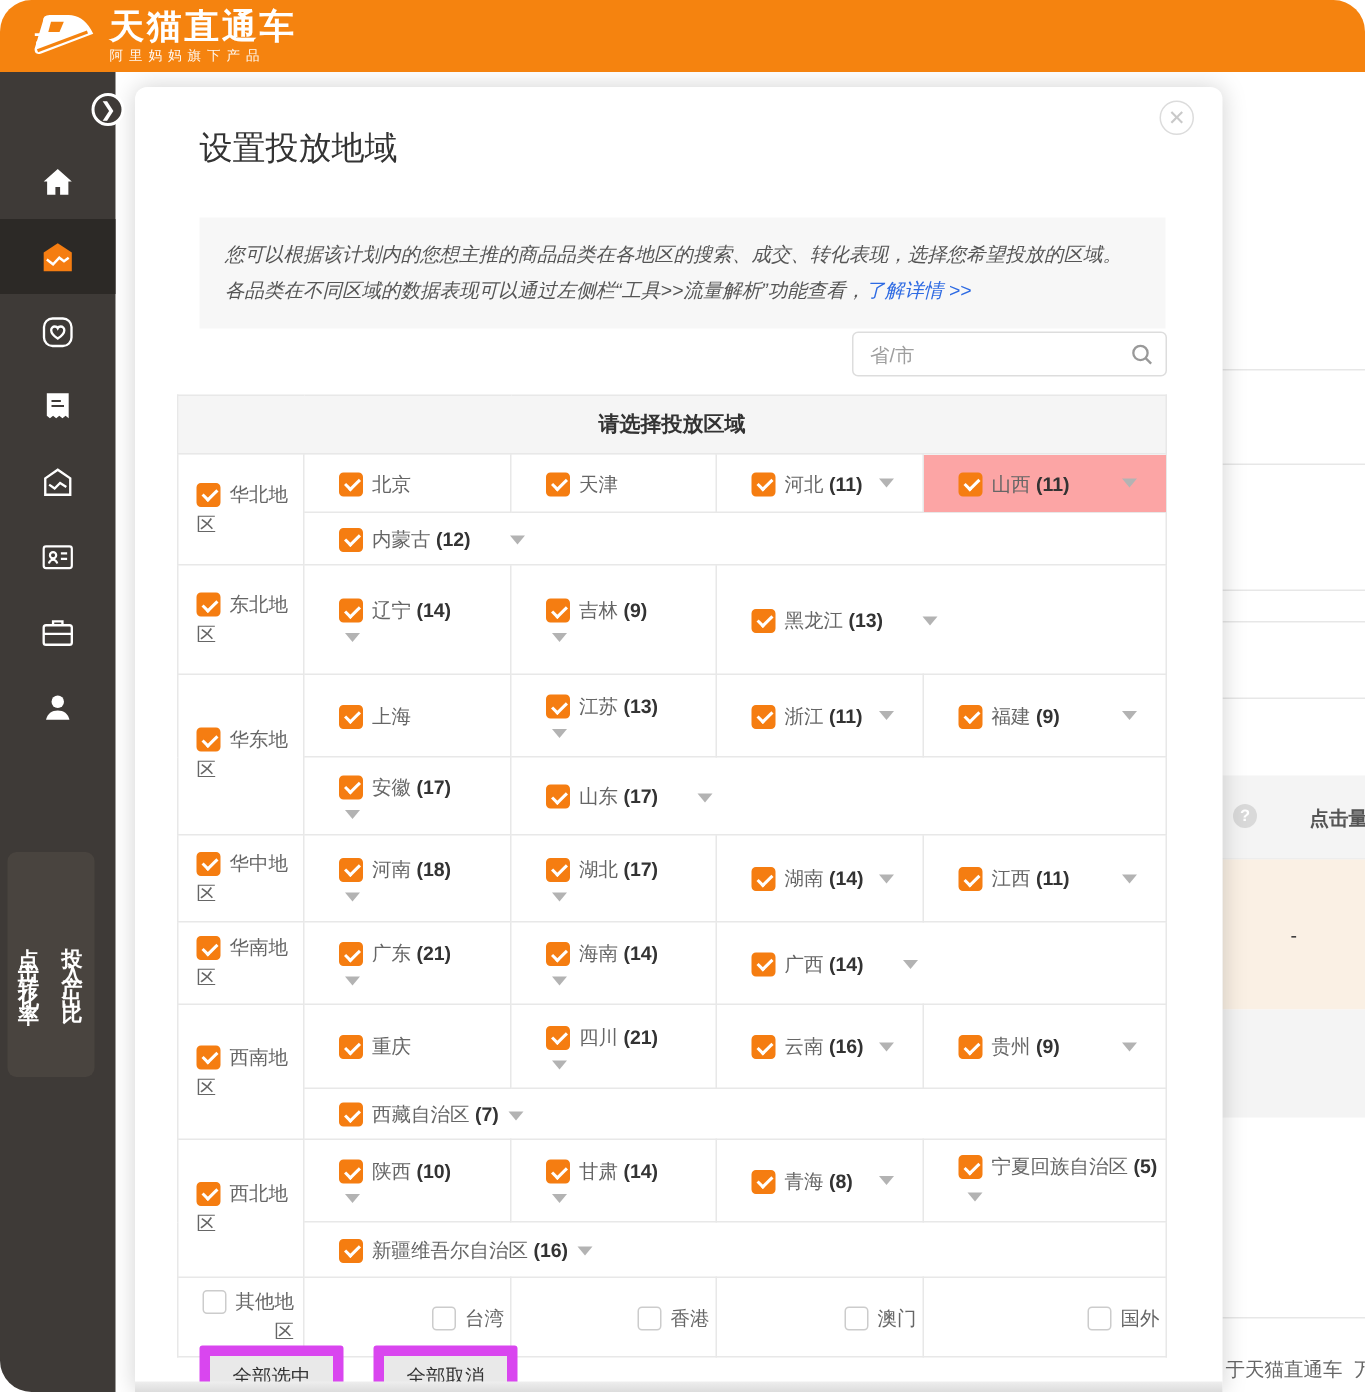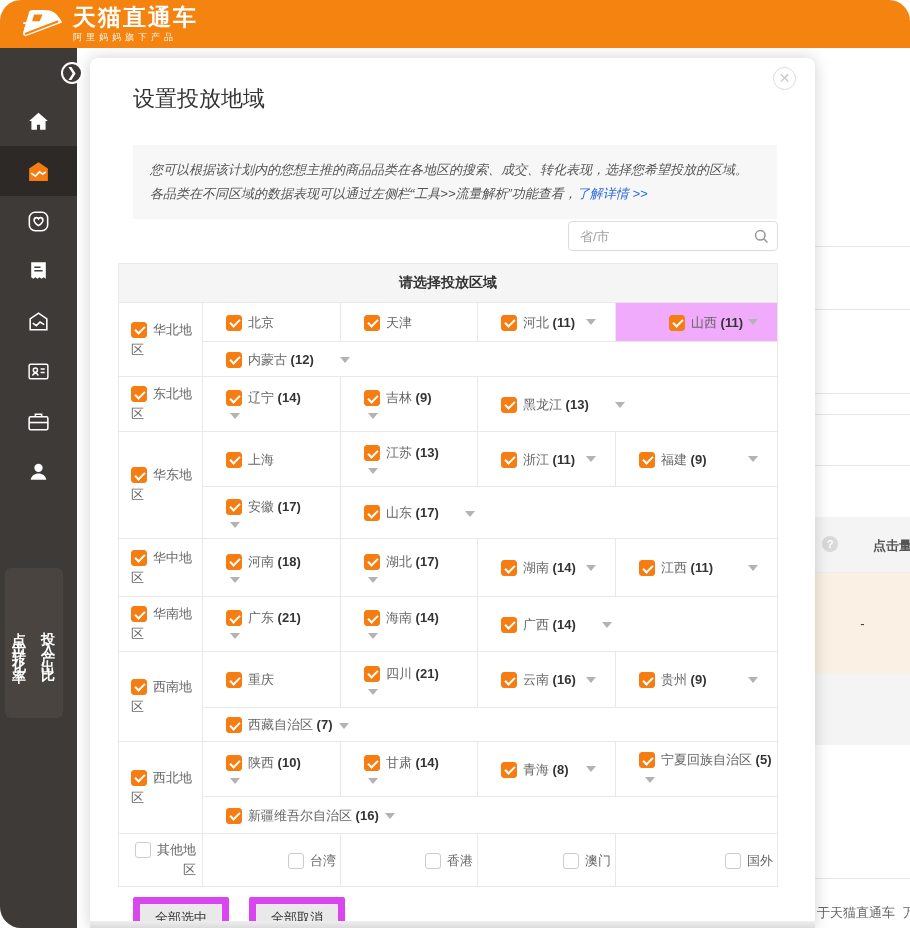--- a/index.html
+++ b/index.html
@@ -54,21 +54,21 @@
   .search-box input::placeholder { color:#9f9f9f; }
   .search-icn { position:absolute; right:7px; top:6px; width:17px; height:17px; cursor:pointer; }
 
   
   .tbl-wrap { position:absolute; top:205px; left:28px; width:659px; }
   table.region { border-collapse:collapse; table-layout:fixed; width:659px; }
   table.region th { height:39px; background:#f5f5f5; border:1px solid #e8e8e8; font-size:14px; color:#333; font-weight:bold; text-align:center; }
   table.region td { border:1px solid #e8e8e8; font-size:13px; color:#666; vertical-align:middle; }
   td.region-cell { padding:6px 6px 6px 12px; line-height:20px; cursor:pointer; }
   td.prov-cell { padding:4px 4px 4px 23px; position:relative; line-height:19px; cursor:pointer; }
-  td.prov-cell.hl { background:#f0abfc;text-align:center; }
+  td.prov-cell.hl { background:#fca5a5; }
   .checkbox { display:inline-block; width:16px; height:16px; border-radius:3px; background:#fff;
     border:1px solid #ccc; vertical-align:-4px; margin-right:6px; position:relative; cursor:pointer; flex:none; }
   .checkbox.checked { background:#f57d11; border-color:#f57d11; }
   .checkbox.checked::after { content:""; position:absolute; left:3px; top:3.5px; width:8px; height:4px;
     border-left:2px solid #fff; border-bottom:2px solid #fff; transform:rotate(-45deg); }
   .count { color:#333; font-weight:bold; }
   .arrow { display:inline-block; width:0; height:0; border-left:5px solid transparent; border-right:5px solid transparent;
     border-top:6px solid #b3b3b3; cursor:pointer; }
   .arrow.below { display:block; margin:6px 0 1px 4px; }
   .arrow.right { position:absolute; right:19px; top:50%; margin-top:-3px; }
@@ -212,21 +212,21 @@
             <tr style="height: 39px;">
               <td class="region-cell" rowspan="2"><span class="checkbox checked"></span><span>华北地区</span></td>
               <td class="prov-cell"><span class="checkbox checked"></span><span>北京</span></td>
               <td class="prov-cell"><span class="checkbox checked"></span><span>天津</span></td>
               <td class="prov-cell"><span class="checkbox checked"></span><span>河北</span><b class="count"> (11)</b><i class="arrow right"></i></td>
               <td class="prov-cell hl"><span class="checkbox checked"></span><span>山西</span><b class="count"> (11)</b><i class="arrow right"></i></td>
             </tr>
             <tr style="height: 35px;">
               <td class="prov-cell" colspan="4"><span class="checkbox checked"></span><span>内蒙古</span><b class="count"> (12)</b><i class="arrow inline"></i></td>
             </tr>
-            <tr style="height: 55px;">
+            <tr style="height: 73px;">
               <td class="region-cell" rowspan="1"><span class="checkbox checked"></span><span>东北地区</span></td>
               <td class="prov-cell"><span class="checkbox checked"></span><span>辽宁</span><b class="count"> (14)</b><i class="arrow below"></i></td>
               <td class="prov-cell"><span class="checkbox checked"></span><span>吉林</span><b class="count"> (9)</b><i class="arrow below"></i></td>
               <td class="prov-cell" colspan="2"><span class="checkbox checked"></span><span>黑龙江</span><b class="count"> (13)</b><i class="arrow inline"></i></td>
             </tr>
             <tr style="height: 55px;">
               <td class="region-cell" rowspan="2"><span class="checkbox checked"></span><span>华东地区</span></td>
               <td class="prov-cell"><span class="checkbox checked"></span><span>上海</span></td>
               <td class="prov-cell"><span class="checkbox checked"></span><span>江苏</span><b class="count"> (13)</b><i class="arrow below"></i></td>
               <td class="prov-cell"><span class="checkbox checked"></span><span>浙江</span><b class="count"> (11)</b><i class="arrow right"></i></td>

